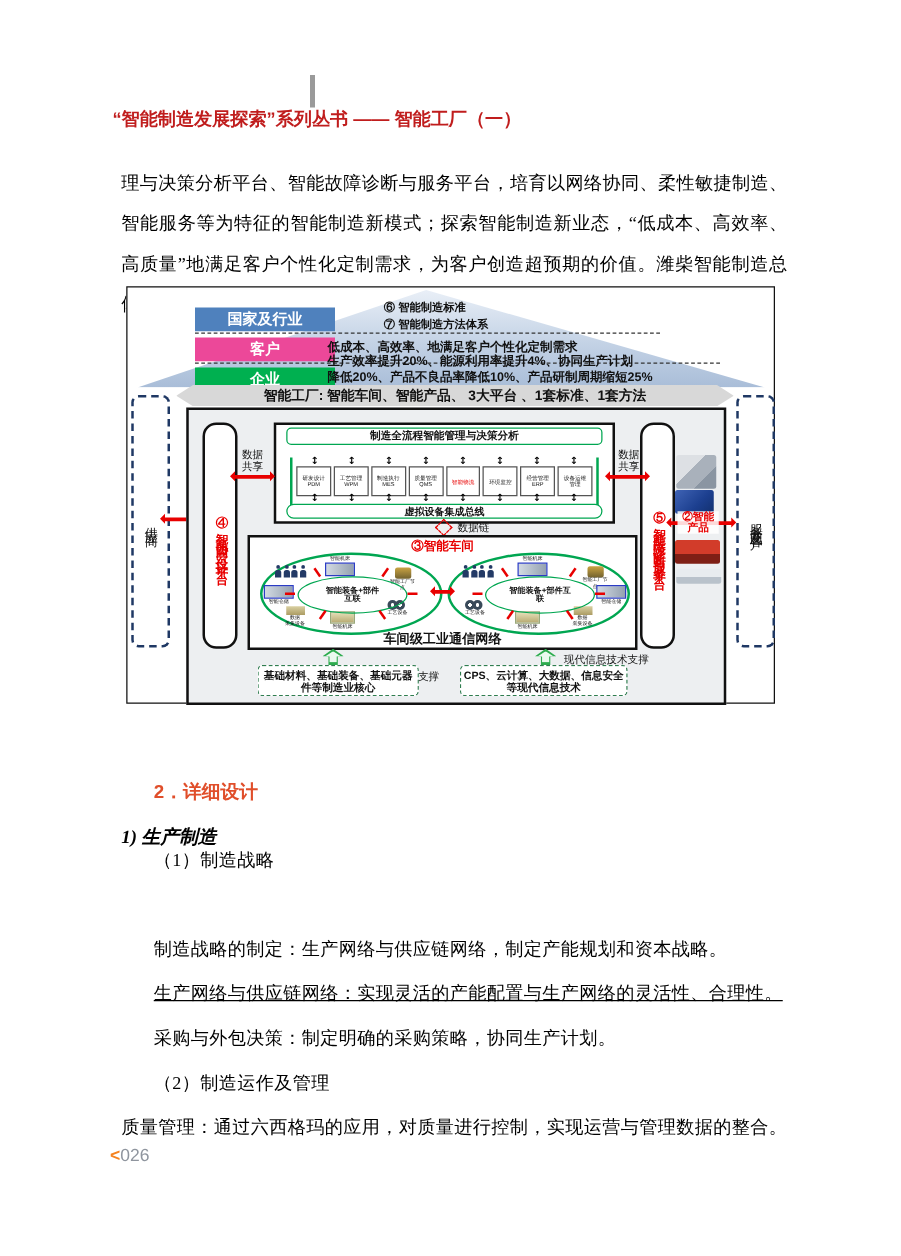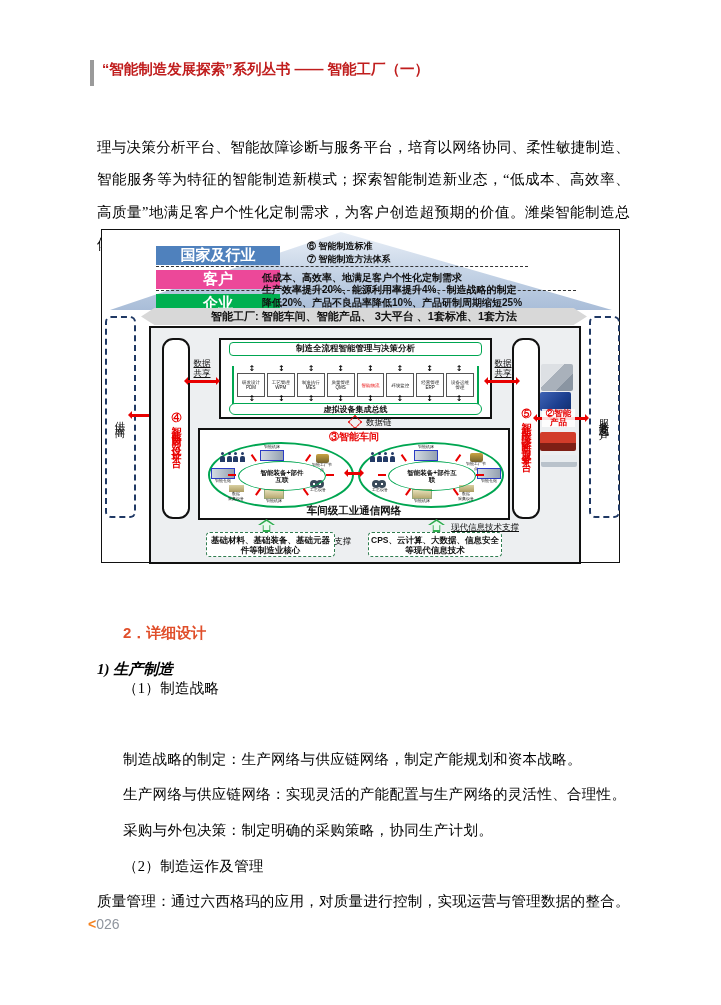--- a/index.html
+++ b/index.html
@@ -1,19 +1,19 @@
 <!DOCTYPE html>
 <html><head>
 <meta charset="utf-8">
 <style>
   html,body{margin:0;padding:0;background:#fff;}
   .page{position:relative;width:721px;height:1005px;background:#fff;overflow:hidden;
         font-family:"Liberation Serif",serif;color:#000;}
   
-  .hdr{position:absolute;left:90px;top:60px;display:flex;align-items:flex-start;}
+  .hdr{position:absolute;left:90px;top:60px;display:flex;align-items:center;flex-direction:column;}
   .hdr-bar{width:4px;height:26px;background:#9a9a9a;margin-right:8px;}
   .hdr-title{font-family:"Liberation Sans",sans-serif;font-weight:bold;font-size:14.5px;color:#c01d1d;}
   
   .intro{position:absolute;left:97px;top:116px;width:533px;font-size:14.5px;line-height:32.5px;
          text-align:justify;letter-spacing:0.3px;}
   .para{position:absolute;left:123px;width:520px;font-size:14.5px;letter-spacing:0.3px;}
   .para.full{left:97px;width:535px;}
   .caption{position:absolute;left:90px;top:570px;width:540px;text-align:center;
            font-family:"Liberation Sans",sans-serif;font-weight:bold;font-size:13px;color:#c05a30;}
   .sec-head{position:absolute;left:123px;top:624px;font-family:"Liberation Sans",sans-serif;
@@ -22,22 +22,22 @@
   
   .footer{position:absolute;left:88px;top:916px;font-family:"Liberation Sans",sans-serif;font-size:14px;}
   .footer .lt{color:#f5821f;font-weight:bold;}
   .footer .num{color:#8f959e;}
   
   .diagram{position:absolute;left:101px;top:229px;width:517px;height:332px;background:#fff;
            border:1.5px solid #111;font-family:"Liberation Sans",sans-serif;}
   .roof{position:absolute;left:8px;top:2px;width:502px;height:78px;
         background:linear-gradient(180deg,#e9eff7 0%,#c3d2e5 55%,#a9bdd8 100%);
         clip-path:polygon(46% 0,100% 100%,0 100%);}
-  .tier{position:absolute;left:54px;width:124px;height:19px;display:flex;align-items:center;justify-content:center;
-        color:#fff;font-weight:bold;font-size:15px;}
+  .tier{position:absolute;left:54px;width:112px;height:19px;display:flex;align-items:center;justify-content:center;
+        color:#fff;font-weight:bold;font-size:12px;}
   .dash-sep{position:absolute;border-top:1.5px dashed #333;}
   .tier-txt{position:absolute;font-weight:bold;color:#111;}
   .pre{white-space:pre-line;}
   .banner{position:absolute;left:39px;top:78px;width:446px;height:17px;background:#d8d8d8;
           clip-path:polygon(0 50%,3% 0,97% 0,100% 50%,97% 100%,3% 100%);
           display:flex;align-items:center;justify-content:center;font-weight:bold;font-size:11px;color:#111;}
   .outer-dash{position:absolute;top:86px;height:198px;border:2px dashed #1f3864;border-radius:6px;
               display:flex;align-items:center;justify-content:center;}
   .vtext{writing-mode:vertical-rl;text-orientation:upright;font-size:10.5px;color:#111;letter-spacing:3px;}
   .main-box{position:absolute;left:47px;top:96px;width:428px;height:234px;background:#edeff1;
@@ -51,21 +51,21 @@
        display:flex;align-items:center;justify-content:center;font-weight:bold;color:#111;}
   .bus1{top:2px;height:12px;border-radius:4px;font-size:8.5px;}
   .bus2{top:63px;height:10px;border-radius:7px;font-size:8px;}
   .rail{position:absolute;top:26px;width:2px;height:39px;background:#00a651;}
   .arrow-row{position:absolute;left:16px;right:16px;display:flex;justify-content:space-around;
              font-family:"DejaVu Sans","Liberation Sans",sans-serif;font-size:8px;font-weight:bold;line-height:7px;color:#000;}
   .mod-row{position:absolute;left:16px;right:16px;top:33px;display:flex;gap:2px;}
   .mod{flex:1;height:22px;border:1px solid #555;background:#fff;display:flex;align-items:center;justify-content:center;
        text-align:center;font-size:4.5px;line-height:5px;color:#111;}
   .mod.red{color:#e80000;}
-  .share-label{position:absolute;width:30px;text-align:center;font-size:8.5px;line-height:9.5px;color:#111;text-decoration:underline;}
+  .share-label{position:absolute;width:30px;text-align:center;font-size:8.5px;line-height:9.5px;color:#111;}
   .arr-h{position:absolute;height:2.5px;background:#e80000;}
   .arr-h::before,.arr-h::after{content:"";position:absolute;top:-3.5px;border:4.5px solid transparent;}
   .arr-h::before{left:-7px;border-right-color:#e80000;}
   .arr-h::after{right:-7px;border-left-color:#e80000;}
   .diamond{position:absolute;width:8px;height:8px;border:1.6px dashed #e80000;transform:rotate(45deg);}
   .dl-label{position:absolute;font-size:8.5px;color:#111;}
   .workshop{position:absolute;left:47px;top:100px;width:308px;height:88px;background:#fff;border:2px solid #111;}
   .w-title{position:absolute;top:0;width:100%;text-align:center;color:#e80000;font-weight:bold;font-size:10px;}
   .ellipse{position:absolute;top:12px;width:142px;height:62px;border:2px solid #00a651;border-radius:50%;}
   .core{position:absolute;left:28px;top:17px;width:86px;height:28px;border:1.5px solid #00a651;border-radius:50%;
@@ -120,21 +120,21 @@
     <div class="tier" style="top:16px;background:#4f81bd;">国家及行业</div>
     <div class="tier" style="top:40px;background:#ec4899;">客户</div>
     <div class="tier" style="top:64px;background:#00b050;">企业</div>
 
     <div class="dash-sep" style="left:54px;top:36px;width:372px;"></div>
     <div class="dash-sep" style="left:54px;top:60px;width:420px;"></div>
 
     <div class="tier-txt pre" style="left:205px;top:10px;font-size:9px;line-height:12.5px;">⑥ 智能制造标准
 ⑦ 智能制造方法体系</div>
     <div class="tier-txt" style="left:160px;top:41px;font-size:10px;">低成本、高效率、地满足客户个性化定制需求</div>
-    <div class="tier-txt pre" style="left:160px;top:54px;font-size:10px;line-height:12.5px;">生产效率提升20%、能源利用率提升4%、制造战略的制定
+    <div class="tier-txt pre" style="left:160px;top:54px;font-size:10px;line-height:12.5px;">生产效率提升20%、能源利用率提升4%、协同生产计划
 降低20%、产品不良品率降低10%、产品研制周期缩短25%</div>
 
     <div class="banner">智能工厂: 智能车间、智能产品、 3大平台 、1套标准、1套方法</div>
 
     <div class="outer-dash" style="left:3px;width:27px;">
       <span class="vtext">供应商</span>
     </div>
     <div class="outer-dash" style="left:487px;width:27px;">
       <span class="vtext" style="letter-spacing:2px;">服务商及客户</span>
     </div>
@@ -301,21 +301,21 @@
         <div class="w-network">车间级工业通信网络</div>
       </div>
 
       <div class="up-arrow" style="left:107px;top:191px;">
           <div class="inner"></div>
         </div>
       <div class="sup-label" style="left:130px;top:194px;margin-top:14px;">制造设备\工艺支撑</div>
       <div class="up-arrow" style="left:277px;top:191px;">
           <div class="inner"></div>
         </div>
-      <div class="sup-label" style="left:300px;top:194px;text-decoration:underline;">现代信息技术支撑</div>
+      <div class="sup-label" style="left:300px;top:194px;">现代信息技术支撑</div>
       <div class="dash-box pre" style="left:217px;width:132px;">CPS、云计算、大数据、信息安全
 等现代信息技术</div>
       <div class="dash-box pre" style="left:55px;width:127px;">基础材料、基础装备、基础元器
 件等制造业核心</div>
 
       <div class="prod engine1" style="left:390px;top:36px;width:32px;height:27px;"></div>
       <div class="prod engine2" style="left:389px;top:64px;width:31px;height:19px;"></div>
       <div class="arr-h" style="left:385px;top:89px;width:50px;"></div>
       <div class="prod-label pre" style="left:391px;top:81px;width:33px;">②智能
 产品</div>
@@ -323,21 +323,21 @@
       <div class="prod busimg" style="left:390px;top:127px;width:36px;height:12px;"></div>
     </div>
   </div>
 
 
   <div class="sec-head">2．详细设计</div>
   <div class="sub-head">1) 生产制造</div>
 
   <p class="para" style="top:664px;">（1）制造战略</p>
   <p class="para" style="top:735px;">制造战略的制定：生产网络与供应链网络，制定产能规划和资本战略。</p>
-  <p class="para" style="top:770px;">生产网络与供应链网络：实现灵活的产能配置与生产网络的灵活性、合理性。</p>
+  <p class="para" style="top:770px;text-decoration:underline;">生产网络与供应链网络：实现灵活的产能配置与生产网络的灵活性、合理性。</p>
   <p class="para" style="top:806px;">采购与外包决策：制定明确的采购策略，协同生产计划。</p>
   <p class="para" style="top:842px;">（2）制造运作及管理</p>
   <p class="para full" style="top:877px;">质量管理：通过六西格玛的应用，对质量进行控制，实现运营与管理数据的整合。</p>
 
   <div class="footer">
     <span class="lt">&lt;</span><span class="num">026</span>
   </div>
 </div>
 
 </body></html>

